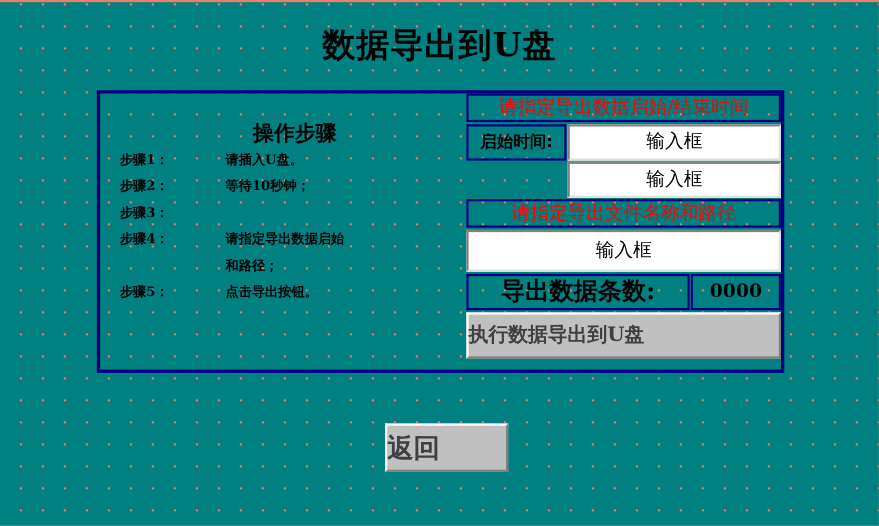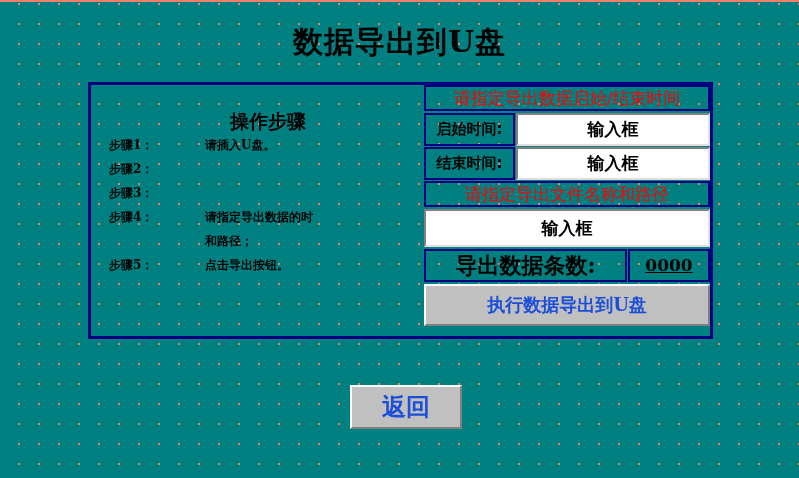--- a/index.html
+++ b/index.html
@@ -161,21 +161,21 @@
   }
 
   .textbox {
     background: #ffffff;
     border-top: 2px solid #808080;
     border-left: 2px solid #808080;
     border-right: 2px solid #dfdfdf;
     border-bottom: 2px solid #dfdfdf;
     box-sizing: border-box;
     font-family: "DejaVu Serif", "Liberation Serif", serif;
-    font-weight: bold;
+    font-weight: normal;
     font-size: 17px;
     color: #000000;
     text-align: center;
   }
 
   .time-input {
     position: absolute;
     left: 92px;
     top: 0;
     width: 194px;
@@ -221,32 +221,31 @@
     width: 82px;
     height: 33px;
     border: 2px solid #000080;
     box-sizing: border-box;
     font-family: "DejaVu Serif", "Liberation Serif", serif;
     font-weight: bold;
     font-size: 17px;
     line-height: 29px;
     color: #000000;
     text-align: center;
-    text-decoration: underline;
   }
 
   .gray-button {
     background: #c0c0c0;
     border-top: 2px solid #ffffff;
     border-left: 2px solid #ffffff;
     border-right: 2px solid #808080;
     border-bottom: 2px solid #808080;
     box-sizing: border-box;
-    color: #1d4ed8;
-    text-align: center;
+    color: #404040;
+    text-align: left;
     font-family: "DejaVu Serif", "Liberation Serif", serif;
     font-weight: bold;
   }
 
   #export-button {
     position: absolute;
     left: 0;
     top: 199px;
     width: 286px;
     height: 42px;
@@ -279,29 +278,30 @@
       <div id="steps-heading">操作步骤</div>
       <div id="steps-list">
 
         <div class="step-row">
           <span class="step-label">步骤1：</span>
           <span class="step-text">请插入U盘。</span>
         </div>
 
         <div class="step-row">
           <span class="step-label">步骤2：</span>
+          <span class="step-text">等待10秒钟；</span>
         </div>
 
         <div class="step-row">
           <span class="step-label">步骤3：</span>
         </div>
 
         <div class="step-row">
           <span class="step-label">步骤4：</span>
-          <span class="step-text">请指定导出数据的时
+          <span class="step-text">请指定导出数据启始
 和路径；</span>
         </div>
 
         <div class="step-row">
           <span class="step-label">步骤5：</span>
           <span class="step-text">点击导出按钮。</span>
         </div>
 
       </div>
     </div>
@@ -309,21 +309,20 @@
     <div id="right-col">
 
       <div class="red-header" id="hdr-time">请指定导出数据启始/结束时间</div>
 
       <div class="time-row" id="row-start">
         <div class="cell-label">启始时间:</div>
         <div class="textbox time-input">输入框</div>
       </div>
 
       <div class="time-row" id="row-end">
-        <div class="cell-label">结束时间:</div>
         <div class="textbox time-input">输入框</div>
       </div>
 
       <div class="red-header" id="hdr-file">请指定导出文件名称和路径</div>
 
       <div class="textbox" id="file-input">输入框</div>
 
       <div id="count-row">
         <div id="count-label">导出数据条数:</div>
         <div id="count-value">0000</div>

